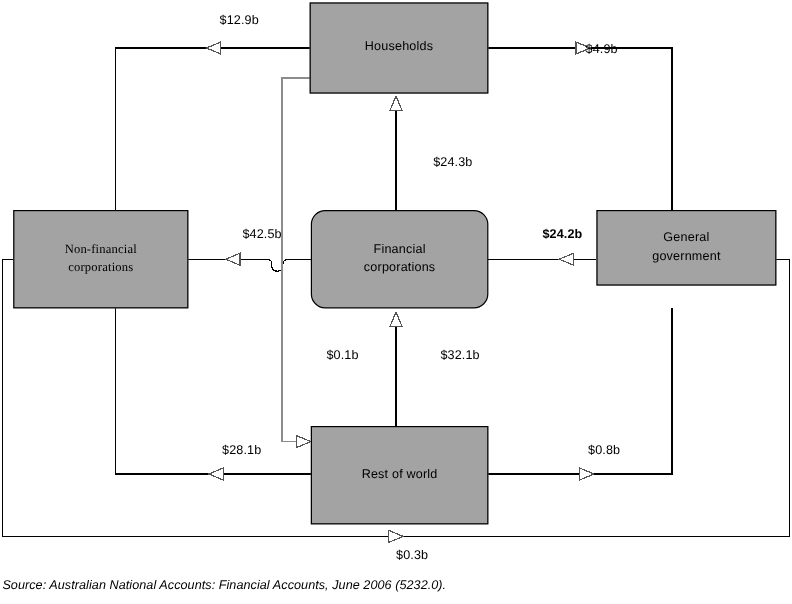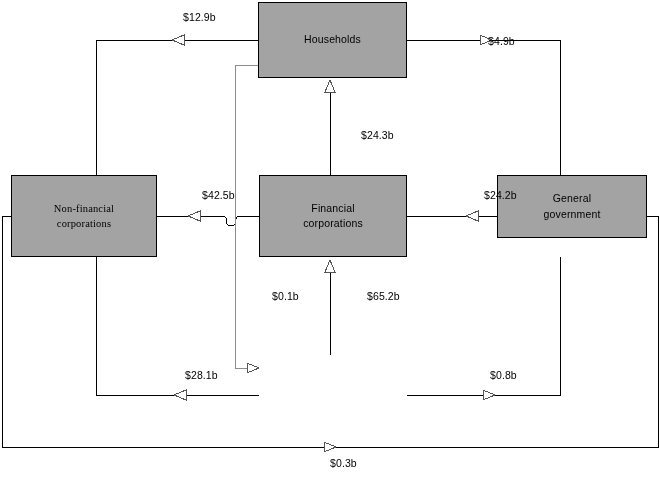--- a/index.html
+++ b/index.html
@@ -105,45 +105,49 @@
 
   <div class="node-box" style="left:258px; top:2px; width:149px; height:76px;">
     <span class="node-label">Households</span>
   </div>
 
   <div class="node-box" style="left:11px; top:175px; width:146px; height:82px;font-family:Liberation Serif, serif;">
     <span class="node-label">Non-financial
 corporations</span>
   </div>
 
-  <div class="node-box" style="left:259px; top:175px; width:148px; height:82px;">
+  <div class="node-box" style="left:259px; top:175px; width:148px; height:82px;border-radius:12px;">
     <span class="node-label">Financial
 corporations</span>
   </div>
 
   <div class="node-box" style="left:497px; top:175px; width:150px; height:63px;">
     <span class="node-label">General
 government</span>
   </div>
 
+  <div class="node-box" style="left:259px; top:355px; width:148px; height:82px;">
+    <span class="node-label">Rest of world</span>
+  </div>
 
   <div class="flow-label" style="left:163px; top:11px;">$12.9b</div>
 
   <div class="flow-label" style="left:468px; top:11px;margin-top:24px;">$4.9b</div>
 
   <div class="flow-label" style="left:341px; top:107px;margin-top:22px;">$24.3b</div>
 
   <div class="flow-label" style="left:182px; top:189px;text-align:right;">$42.5b</div>
 
-  <div class="flow-label" style="left:464px; top:189px;">$24.2b</div>
+  <div class="flow-label" style="left:432px; top:189px;font-weight:bold;">$24.2b</div>
 
   <div class="flow-label" style="left:252px; top:290px;">$0.1b</div>
 
-  <div class="flow-label" style="left:347px; top:290px;">$65.2b</div>
+  <div class="flow-label" style="left:347px; top:290px;">$32.1b</div>
 
   <div class="flow-label" style="left:165px; top:369px;">$28.1b</div>
 
   <div class="flow-label" style="left:470px; top:369px;">$0.8b</div>
 
   <div class="flow-label" style="left:310px; top:457px;">$0.3b</div>
 
+  <div class="source-note">Source: Australian National Accounts: Financial Accounts, June 2006 (5232.0).</div>
 
 </div>
 
 </body></html>

